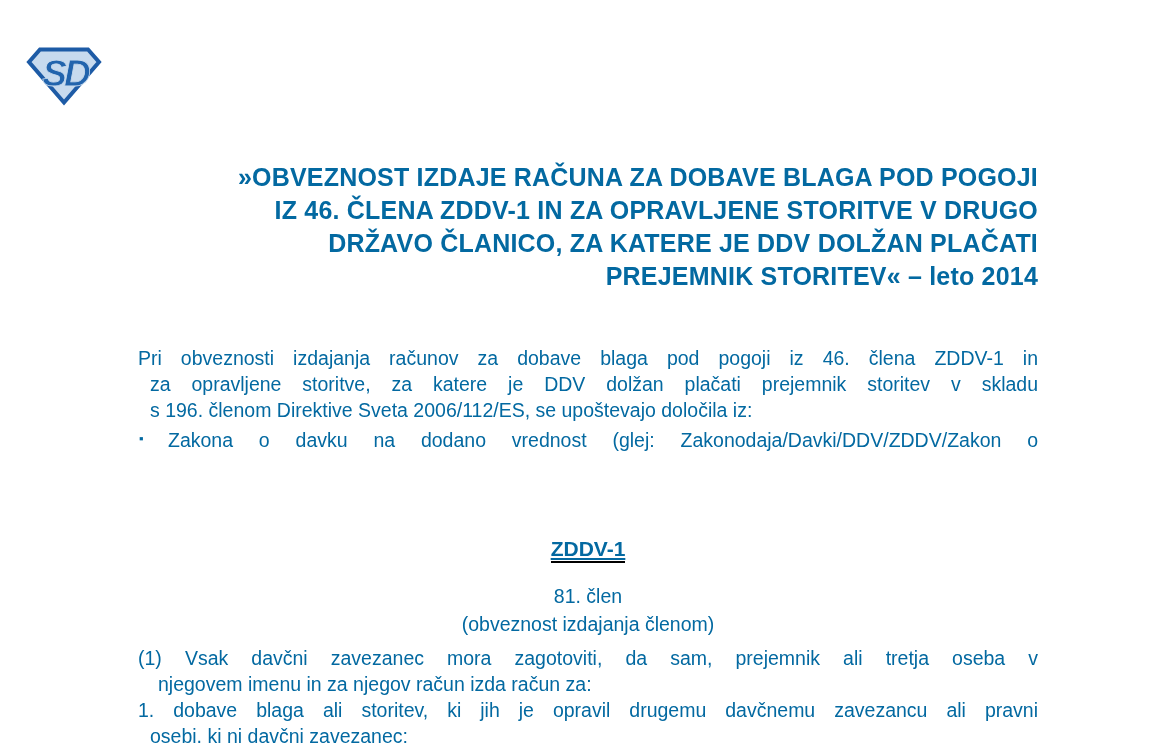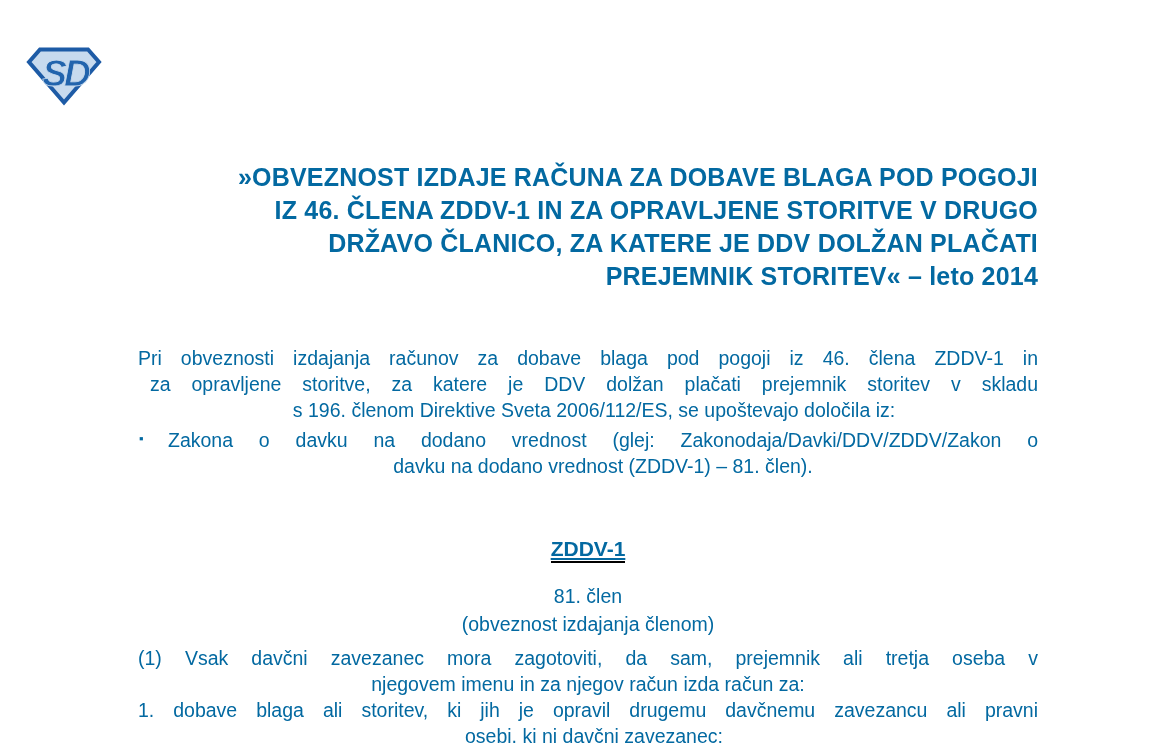--- a/index.html
+++ b/index.html
@@ -36,21 +36,21 @@
     white-space: pre-line;
   }
 
   
   .block {
     position: absolute;
     left: 138px;
     width: 900px;
     font-size: 19.5px;
   }
-  .doc-line { line-height: 26px; text-align: center; }
+  .doc-line { line-height: 26px; }
   .doc-line.justify {
     text-align: justify;
     text-align-last: justify;
   }
 
   .intro-block   { top: 345px; }
   .bullet-block  { top: 427px; }
   .p1-block      { top: 645px; }
   .item1-block   { top: 697px; }
 
@@ -110,34 +110,33 @@
   <div class="block intro-block">
       <div class="doc-line justify">Pri obveznosti izdajanja računov za dobave blaga pod pogoji iz 46. člena ZDDV-1 in</div>
       <div class="doc-line justify" style="margin-left: 12px;">za opravljene storitve, za katere je DDV dolžan plačati prejemnik storitev v skladu</div>
       <div class="doc-line" style="margin-left: 12px;">s 196. členom Direktive Sveta 2006/112/ES, se upoštevajo določila iz:</div>
     </div>
 
   <div class="block bullet-block">
     <span class="bullet-marker">▪</span>
     <div class="bullet-lines">
         <div class="doc-line justify">Zakona o davku na dodano vrednost (glej: Zakonodaja/Davki/DDV/ZDDV/Zakon o</div>
-        <div class="doc-line">davku na dodano vrednost (ZDDV-1) – 81. člen).</div>
       </div>
   </div>
 
   <div class="center-block zddv-heading">
     <span class="underlined">ZDDV-1</span>
   </div>
 
   <div class="center-block article-line">81. člen</div>
   <div class="center-block article-sub">(obveznost izdajanja členom)</div>
 
   <div class="block p1-block">
       <div class="doc-line justify">(1) Vsak davčni zavezanec mora zagotoviti, da sam, prejemnik ali tretja oseba v</div>
-      <div class="doc-line" style="margin-left: 0;">njegovem imenu in za njegov račun izda račun za:</div>
+      <div class="doc-line" style="margin-left: 20px;">njegovem imenu in za njegov račun izda račun za:</div>
     </div>
 
   <div class="block item1-block">
       <div class="doc-line justify">1. dobave blaga ali storitev, ki jih je opravil drugemu davčnemu zavezancu ali pravni</div>
       <div class="doc-line" style="margin-left: 12px;">osebi, ki ni davčni zavezanec;</div>
     </div>
 
 </div>
 
 </body></html>

